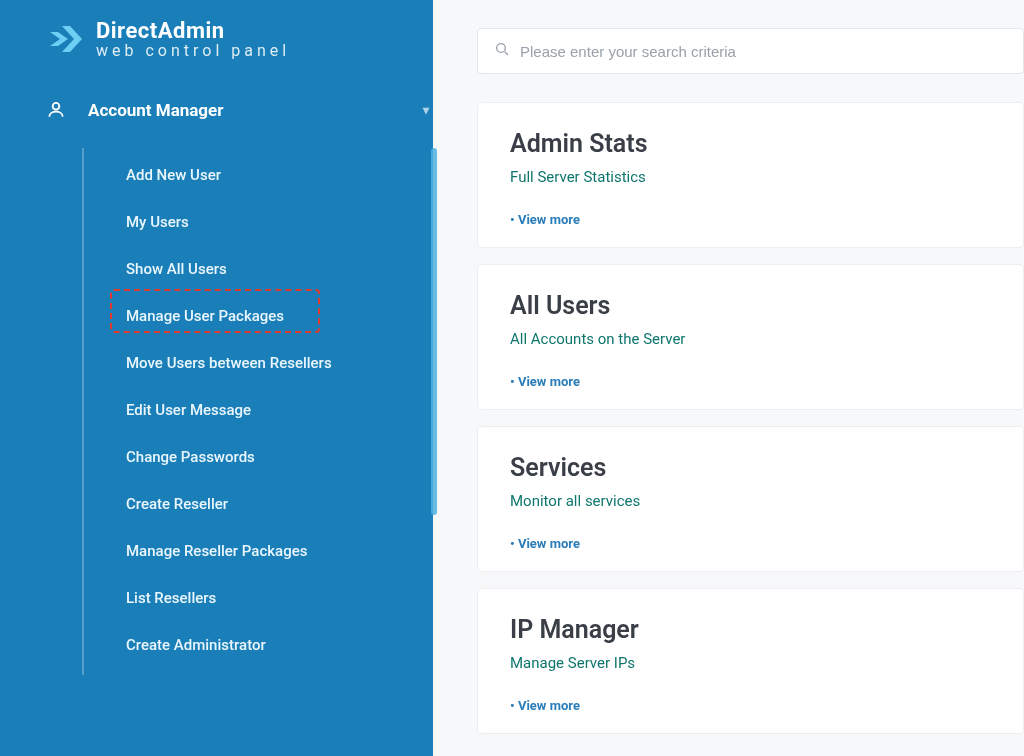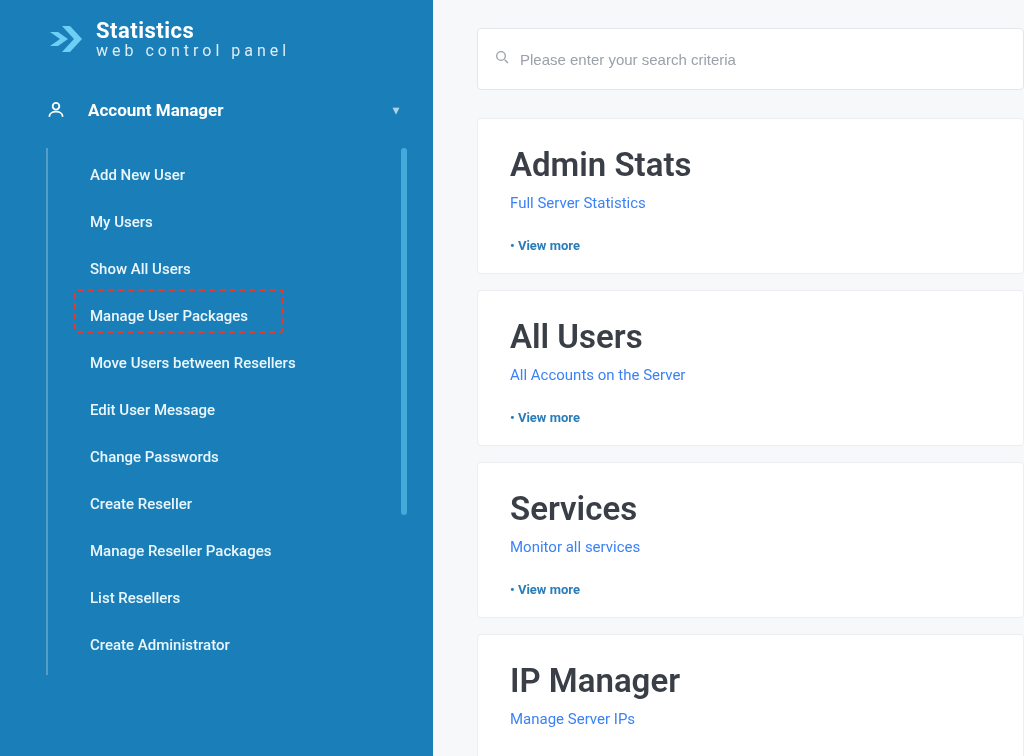--- a/index.html
+++ b/index.html
@@ -33,40 +33,40 @@
     letter-spacing: 0.5px;
   }
   .brand-sub {
     font-size: 16px;
     letter-spacing: 4px;
     opacity: 0.85;
     margin-top: -2px;
   }
   .nav-section {
     padding-left: 46px;
-    padding-right: 30px;
   }
   .nav-header {
     display: flex;
     align-items: center;
     gap: 22px;
     font-size: 17px;
     font-weight: 700;
     margin-bottom: 28px;
     position: relative;
   }
   .nav-header .chev {
     position: absolute;
     right: 4px;
     opacity: 0.65;
     font-size: 12px;
   }
   .user-icon svg { display:block; }
   .submenu {
     position: relative;
+    margin-left: 36px;
     border-left: 2px solid rgba(255,255,255,0.25);
     padding-left: 42px;
     padding-top: 4px;
     padding-bottom: 6px;
   }
   .submenu::after {
     content: "";
     position: absolute;
     right: -4px;
     top: 0;
@@ -96,21 +96,21 @@
     flex: 1;
     padding: 28px 0 0 44px;
     background: #f7f8fa;
     height: 100%;
     overflow: hidden;
   }
   .search-box {
     background: #fff;
     border: 1px solid #e3e6ea;
     border-radius: 4px;
-    height: 62px;
+    height: 46px;
     display: flex;
     align-items: center;
     padding: 0 16px;
     gap: 10px;
     color: #9aa1aa;
     font-size: 15px;
     margin-bottom: 28px;
   }
   .search-box svg { flex-shrink:0; }
   .search-box input {
@@ -123,28 +123,28 @@
   }
   .search-box input::placeholder { color: #9aa1aa; }
   .card {
     background: #fff;
     border: 1px solid #eceef1;
     border-radius: 4px;
     padding: 26px 32px 20px 32px;
     margin-bottom: 16px;
   }
   .card-title {
-    font-size: 33px;
+    font-size: 25px;
     font-weight: 600;
     color: #3a3f47;
     margin-bottom: 10px;
   }
   .card-sub {
     font-size: 15px;
-    color: #3b82f6;
+    color: #0f766e;
     margin-bottom: 26px;
   }
   .view-more {
     font-size: 13px;
     font-weight: 700;
     color: #2a7db9;
     cursor: pointer;
   }
   .view-more::before {
     content: "• ";
@@ -158,21 +158,21 @@
   <div class="logo-row">
     <span class="logo-icon">
       <svg width="38" height="34" viewBox="0 0 38 34">
         <g fill="#6ecff5">
           <polygon points="2,10 10,10 20,17 10,24 2,24 12,17"></polygon>
           <polygon points="14,4 22,4 34,17 22,30 14,30 26,17"></polygon>
         </g>
       </svg>
     </span>
     <div>
-      <div class="brand-title">Statistics</div>
+      <div class="brand-title">DirectAdmin</div>
       <div class="brand-sub">web control panel</div>
     </div>
   </div>
 
   <div class="nav-section">
     <div class="nav-header">
       <span class="user-icon">
         <svg width="20" height="20" viewBox="0 0 24 24" fill="none" stroke="#fff" stroke-width="2.2">
           <circle cx="12" cy="7.5" r="4"></circle>
           <path d="M4 20c0-4 4-6 8-6s8 2 8 6"></path>

